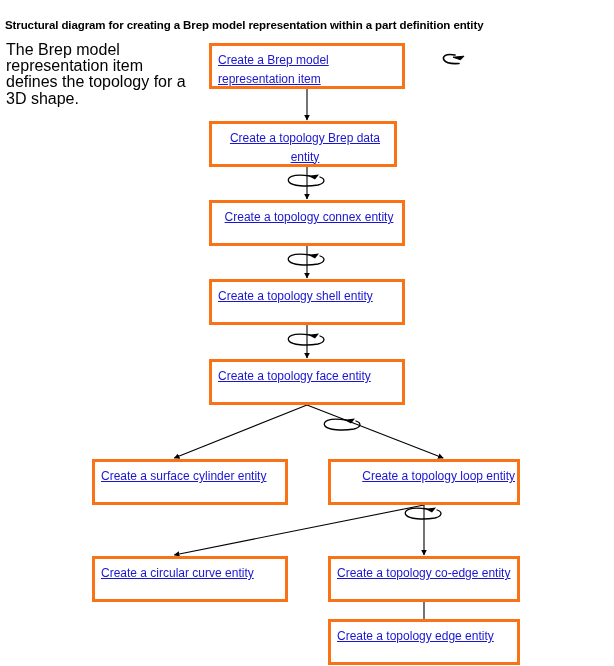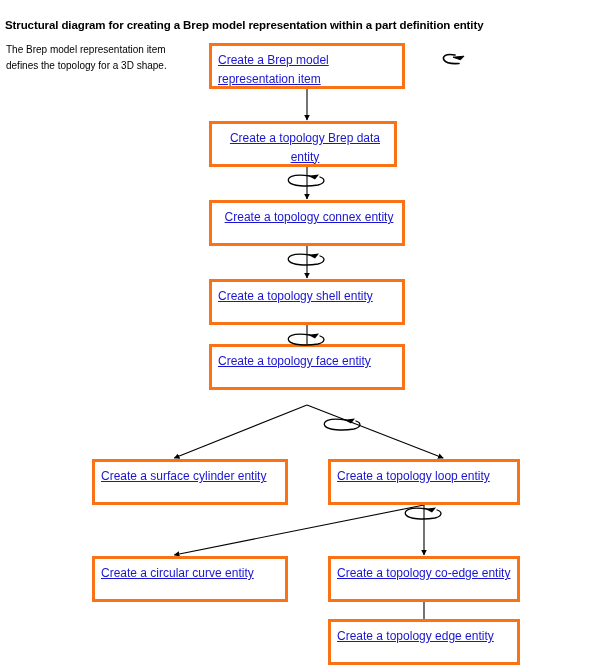--- a/index.html
+++ b/index.html
@@ -35,21 +35,21 @@
     top: 2px;
     width: 604px;
     font-size: 11.5px;
     font-weight: bold;
     letter-spacing: -0.1px;
     line-height: 14px;
     white-space: nowrap;
   }
   .note {
     position: absolute;
-    font-size: 10px;
+    font-size: 16px;
     line-height: 16.2px;
     color: #000000;
   }
   #intro-note {
     left: 6px;
     top: 26px;
     width: 190px;
   }
   #legend-note {
     left: 478px;
@@ -117,23 +117,23 @@
         <line x1="424" y1="489" x2="424" y2="539" marker-end="url(#arrow)" stroke="#000000"></line>
         <line x1="424" y1="586" x2="424" y2="617" marker-end="url(#arrow)" stroke="#000000"></line>
       </g>
   </svg>
 
   <div id="node-layer">
       <div class="node-box" style="left: 209px; top: 27px; width: 196px; height: 46px;"><span class="node-link" style="color: rgb(26, 22, 208);">Create a Brep model representation item</span></div>
       <div class="node-box" style="left: 209px; top: 105px; width: 188px; height: 46px; text-align: center;"><span class="node-link" style="color: rgb(26, 22, 208);">Create a topology Brep data entity</span></div>
       <div class="node-box" style="left: 209px; top: 184px; width: 196px; height: 46px; text-align: center;"><span class="node-link" style="color: rgb(26, 22, 208);">Create a topology connex entity</span></div>
       <div class="node-box" style="left: 209px; top: 263px; width: 196px; height: 46px;"><span class="node-link" style="color: rgb(26, 22, 208);">Create a topology shell entity</span></div>
-      <div class="node-box" style="left: 209px; top: 328px; width: 196px; height: 46px;"><span class="node-link" style="color: rgb(26, 22, 208);">Create a topology face entity</span></div>
+      <div class="node-box" style="left: 209px; top: 343px; width: 196px; height: 46px;"><span class="node-link" style="color: rgb(26, 22, 208);">Create a topology face entity</span></div>
       <div class="node-box" style="left: 92px; top: 443px; width: 196px; height: 46px;"><span class="node-link" style="color: rgb(26, 22, 208);">Create a surface cylinder entity</span></div>
-      <div class="node-box" style="left: 328px; top: 443px; width: 192px; height: 46px;"><span class="node-link" style="color: rgb(26, 22, 208);">Create a topology loop entity</span></div>
+      <div class="node-box" style="left: 328px; top: 443px; width: 192px; height: 46px; text-align: right;"><span class="node-link" style="color: rgb(26, 22, 208);">Create a topology loop entity</span></div>
       <div class="node-box" style="left: 92px; top: 540px; width: 196px; height: 46px;"><span class="node-link" style="color: rgb(26, 22, 208);">Create a circular curve entity</span></div>
       <div class="node-box" style="left: 328px; top: 540px; width: 192px; height: 46px;"><span class="node-link" style="color: rgb(26, 22, 208);">Create a topology co-edge entity</span></div>
       <div class="node-box" style="left: 328px; top: 603px; width: 192px; height: 46px;"><span class="node-link" style="color: rgb(26, 22, 208);">Create a topology edge entity</span></div>
     </div>
   <div id="loop-layer">
       <svg class="loop-symbol" viewBox="0 0 46 22" style="left: 284px; top: 154px;">
         <path d="M 26 6 C 8 3, 2 8, 5 12 C 8 16, 22 17, 34 15 C 41 13.5, 42 9, 36 7" fill="none" stroke="#000000" stroke-width="1.3" stroke-linecap="round"></path>
         <path d="M 24 5.8 L 35 4.6 L 31 9.4 Z" fill="#000000"></path>
       </svg>
       <svg class="loop-symbol" viewBox="0 0 46 22" style="left: 284px; top: 233px;">

